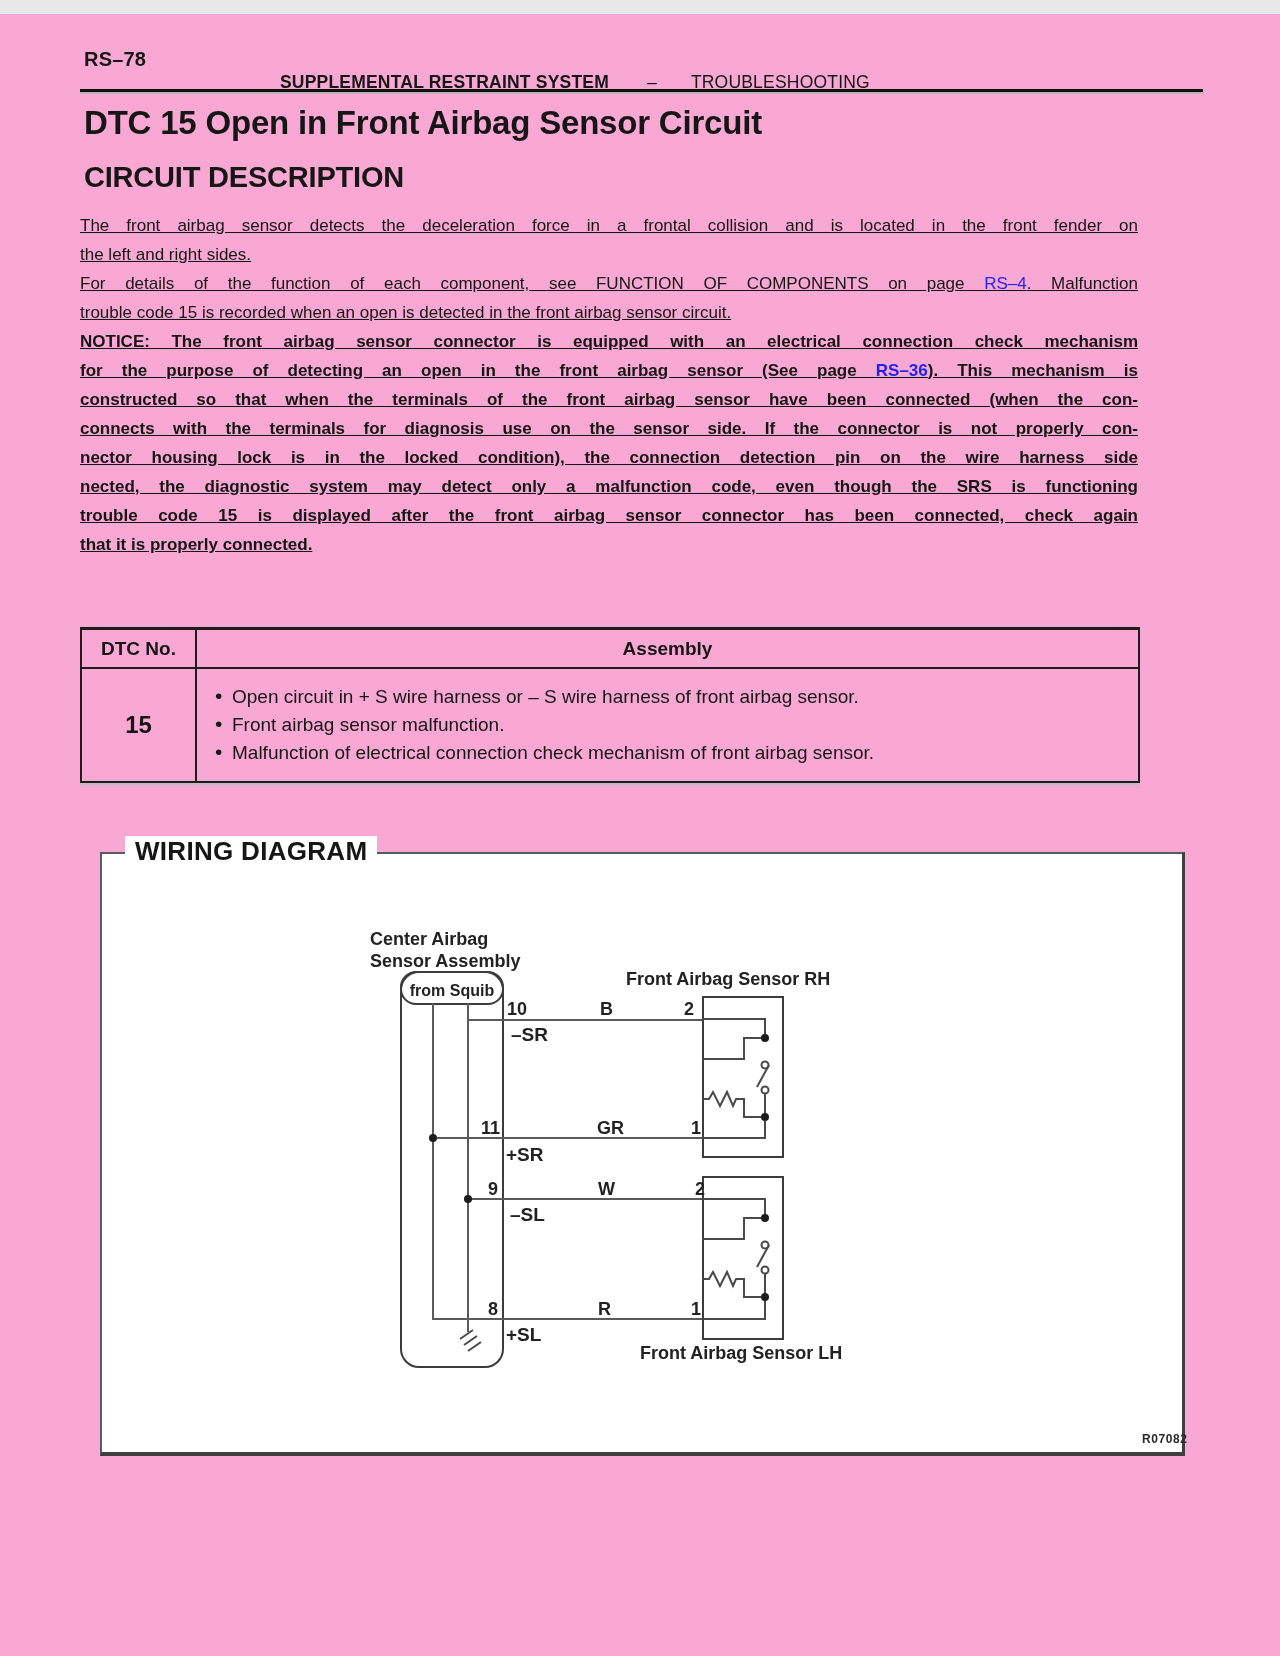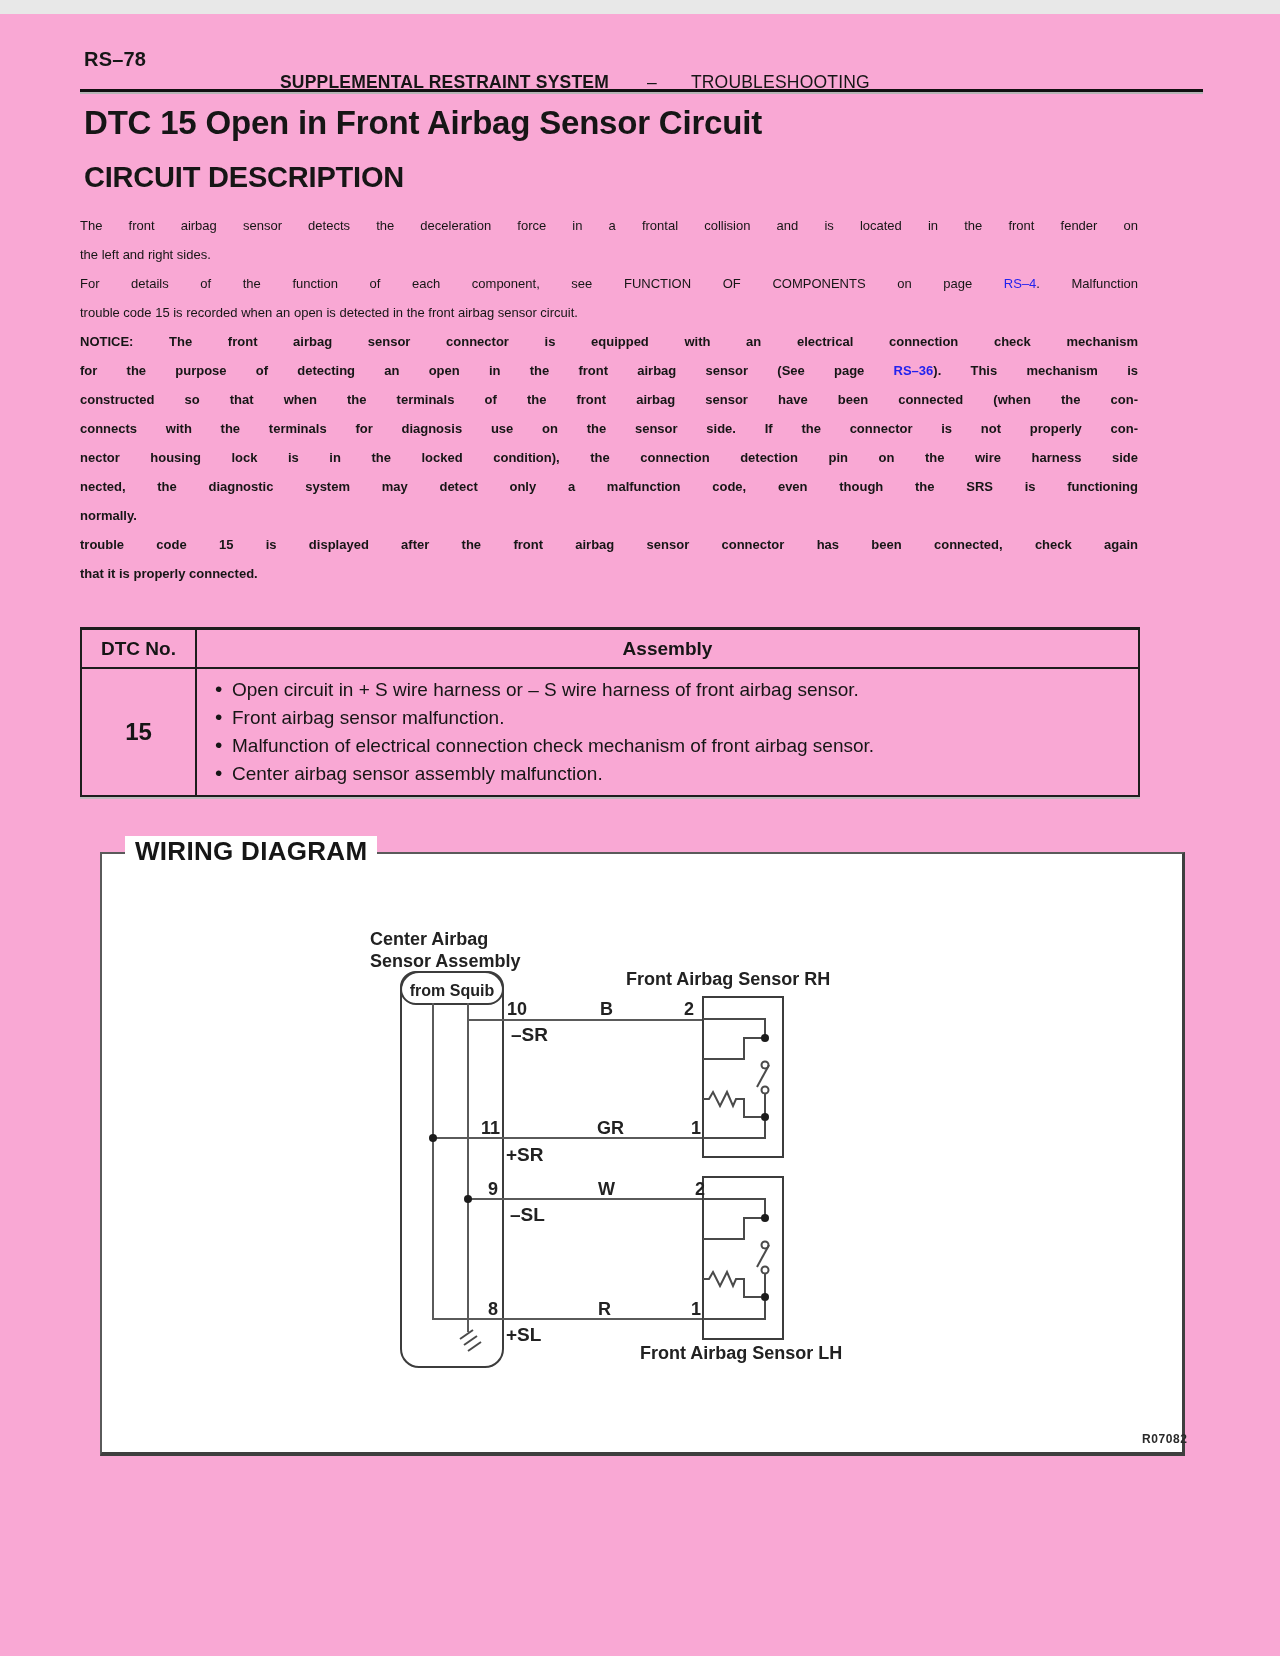--- a/index.html
+++ b/index.html
@@ -12,21 +12,21 @@
   .hdr-center{left:280px;top:58px;font-size:17.5px;letter-spacing:.2px;white-space:nowrap;text-align:right;}
   .hdr-center .b{font-weight:700;}
   .hdr-center .dash{display:inline-block;margin:0 34px 0 38px;}
   .hdr-rule{left:80px;top:75px;width:1123px;height:3px;background:#101010;box-shadow:0 2px 0 #b5b5b5;}
 
   
   .doc-title{left:84px;top:90px;font-size:33px;font-weight:700;letter-spacing:-.2px;}
   .sec-title{left:84px;top:147px;font-size:29px;font-weight:700;letter-spacing:-.2px;}
 
   
-  .body-text{left:80px;top:197px;width:1058px;font-size:13px;line-height:29px;}
+  .body-text{left:80px;top:197px;width:1058px;font-size:17px;line-height:29px;text-decoration:underline;}
   .para.bold{font-weight:700;}
   .line{text-align:justify;text-align-last:justify;}
   .line.last{text-align-last:left;}
   .ref-link{color:#2222ee;}
   .para.bold .ref-link{font-weight:700;}
 
   
   .dtc-table{left:80px;top:613px;width:1056px;border:2px solid #1d1d1d;border-top-width:3px;
              box-shadow:0 2px 0 #bdbdbd;}
   .t-row{display:flex;}
@@ -75,41 +75,39 @@
         <div class="line"><span>For details of the function of each component, see FUNCTION OF COMPONENTS on page </span><span class="ref-link">RS–4</span><span>. Malfunction</span></div>
         <div class="line last"><span>trouble code 15 is recorded when an open is detected in the front airbag sensor circuit.</span></div>
       </div>
       <div class="para bold">
         <div class="line"><span>NOTICE: The front airbag sensor connector is equipped with an electrical connection check mechanism</span></div>
         <div class="line"><span>for the purpose of detecting an open in the front airbag sensor (See page </span><span class="ref-link">RS–36</span><span>). This mechanism is</span></div>
         <div class="line"><span>constructed so that when the terminals of the front airbag sensor have been connected (when the con-</span></div>
         <div class="line"><span>connects with the terminals for diagnosis use on the sensor side. If the connector is not properly con-</span></div>
         <div class="line"><span>nector housing lock is in the locked condition), the connection detection pin on the wire harness side</span></div>
         <div class="line"><span>nected, the diagnostic system may detect only a malfunction code, even though the SRS is functioning</span></div>
-        <div class="line last"><span>normally.</span></div>
       </div>
       <div class="para bold">
         <div class="line"><span>trouble code 15 is displayed after the front airbag sensor connector has been connected, check again</span></div>
         <div class="line last"><span>that it is properly connected.</span></div>
       </div>
     </div>
 
   <div class="abs dtc-table">
     <div class="t-row t-head">
       <div class="c1">DTC No.</div>
       <div class="c2">Assembly</div>
     </div>
     <div class="t-row t-body">
       <div class="c1">15</div>
       <div class="c2">
         <ul class="diag-list" id="diag-list">
             <li>Open circuit in + S wire harness or – S wire harness of front airbag sensor.</li>
             <li>Front airbag sensor malfunction.</li>
             <li>Malfunction of electrical connection check mechanism of front airbag sensor.</li>
-            <li>Center airbag sensor assembly malfunction.</li>
           </ul>
       </div>
     </div>
   </div>
 
   <div class="abs wd-box"></div>
   <div class="abs wd-title">WIRING DIAGRAM</div>
   <div class="abs wd-code">R07082</div>
 
   <svg class="abs" style="left:100px;top:838px;" width="1080" height="598" viewBox="100 838 1080 598">

